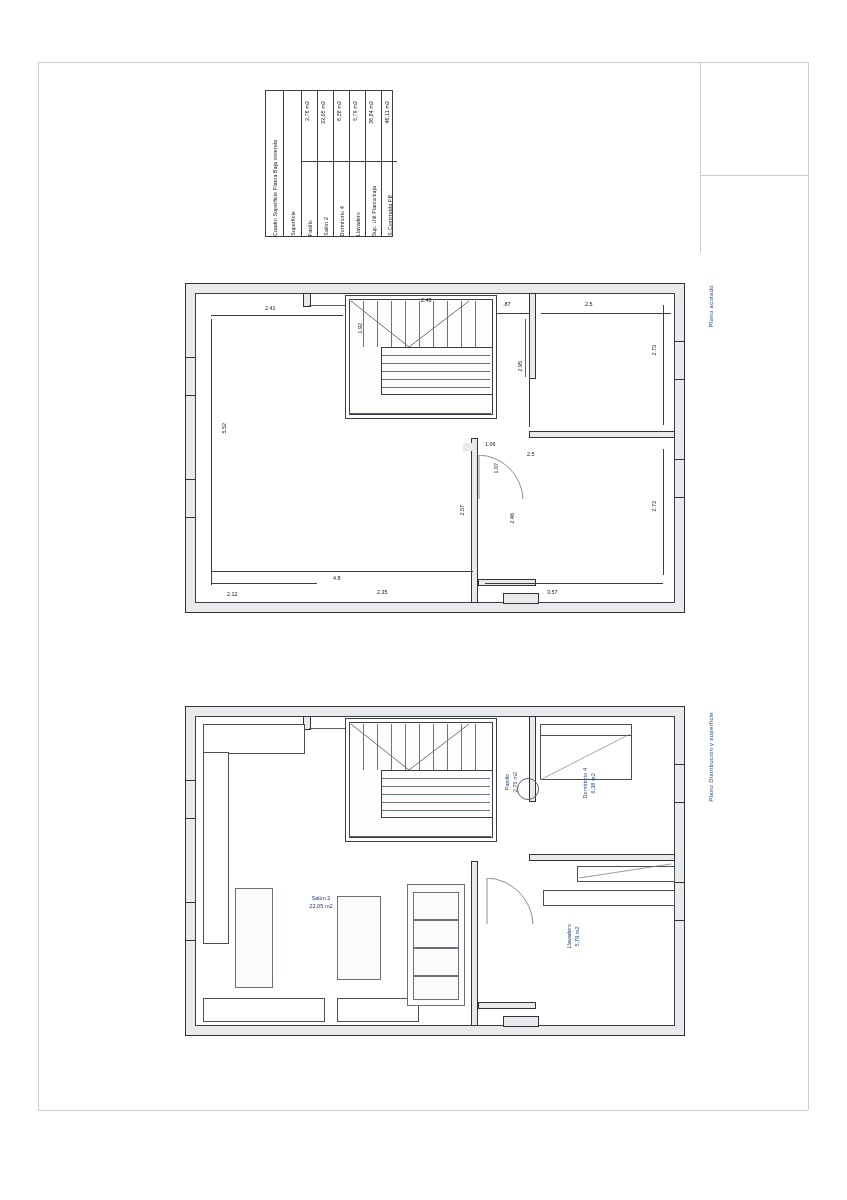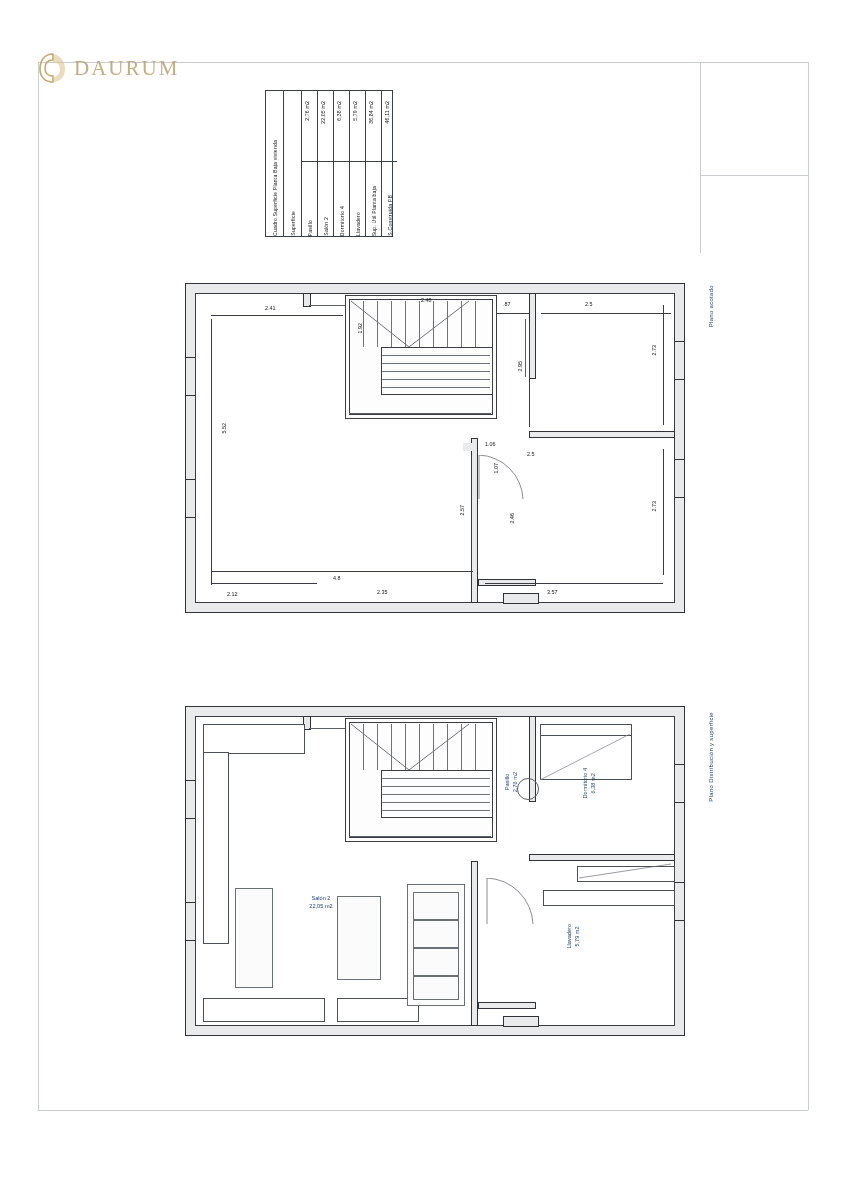--- a/index.html
+++ b/index.html
@@ -192,29 +192,20 @@
 
 <div class="page">
 
   <div class="frame-v" style="left:38px;"></div>
   <div class="frame-v" style="left:808px;"></div>
   <div class="frame-h" style="left:38px; width:770px; top:62px;"></div>
   <div class="frame-h" style="left:38px; width:770px; top:1110px;"></div>
   <div class="frame-h" style="left:700px; width:108px; top:175px;"></div>
   <div class="frame-v" style="left:700px; top:62px; bottom:947px;"></div>
 
-  <div class="logo">
-    <div class="logo-mark">
-      <svg width="30" height="32" viewBox="0 0 30 32" xmlns="http://www.w3.org/2000/svg">
-        <path d="M15 2 C6 2 2 9 2 17 C2 25 7 30 15 30 L15 24 C10 24 7 21 7 16.5 C7 11 10 8 15 8 Z" fill="none" stroke="#c2a96d" stroke-width="1.6"></path>
-        <path d="M15 10 C19 10 22 13 22 17.5 C22 22 19 25 15 25 L15 30 C22 30 27 25 27 17 C27 9 22 3 15 2 Z" fill="#d8c189" opacity="0.55"></path>
-      </svg>
-    </div>
-    <div class="logo-text">DAURUM</div>
-  </div>
 
   <div class="surface-table">
     <div class="st-col wide">
       <div class="st-label st-head">Cuadro Superficie Planta Baja  vivienda</div>
     </div>
     <div class="st-col wide">
       <div class="st-label st-head">Superficie</div>
     </div>
     <div class="st-col narrow">
       <div class="st-sep" style="top:70px;"></div>

